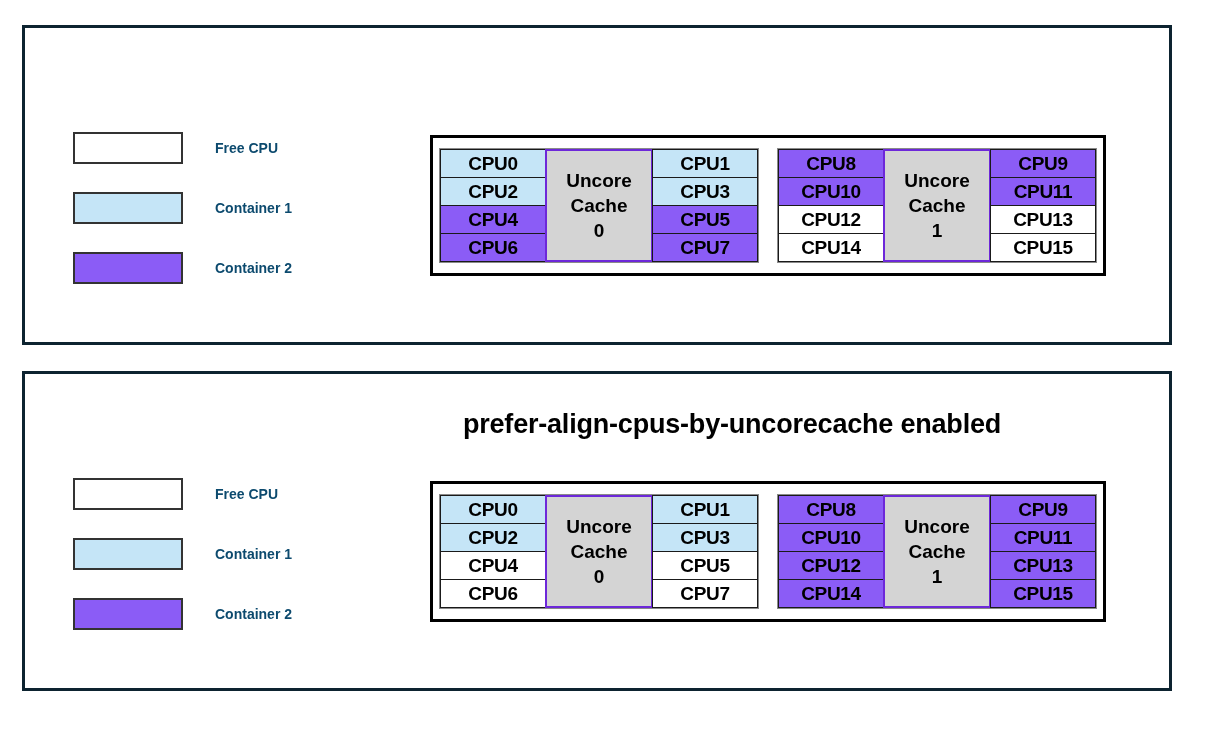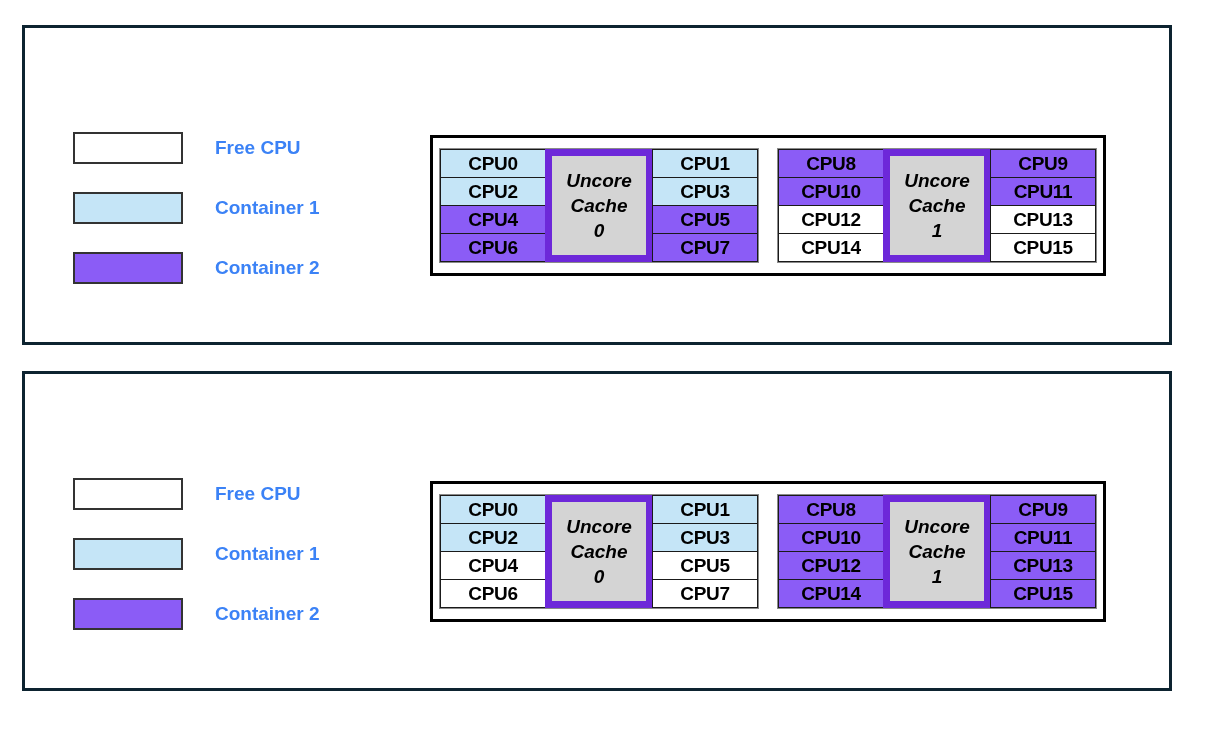--- a/index.html
+++ b/index.html
@@ -72,23 +72,23 @@
   }
   .legend-swatch {
     width: 110px;
     height: 32px;
     box-sizing: border-box;
     border: 2px solid #333333;
     flex: 0 0 auto;
   }
   .legend-label {
     margin-left: 32px;
-    font-size: 19px;
-    font-weight: bold;
-    color: #3b82f6;
+    font-size: 14px;
+    font-weight: bold;
+    color: #0c4a6e;
     white-space: nowrap;
   }
 
   
   .cpu-table {
     position: absolute;
     left: 405px;
     top: 107px;
     box-sizing: border-box;
     border: 3px solid #000000;
@@ -118,34 +118,33 @@
     font-size: 19px;
     font-weight: bold;
     color: #000000;
     letter-spacing: -0.3px;
   }
   .cpu-cell:first-child { margin-top: 0; }
 
   .cache-cell {
     box-sizing: border-box;
     width: 108px;
-    border: 7px solid #6d28d9;
+    border: 2px solid #6d28d9;
     margin-left: -1px;
     margin-right: -1px;
     display: flex;
     flex-direction: column;
     align-items: center;
     justify-content: center;
     background: #d4d4d4;
     font-size: 19px;
     font-weight: bold;
     color: #000000;
     line-height: 1.32;
     text-align: center;
-    font-style: italic;
   }
 
   
   .fill-free      { background: #ffffff; }
   .fill-container1{ background: #c5e5f7; }
   .fill-container2{ background: #8b5cf6; }
 </style>
 </head>
 <body>
 
@@ -207,20 +206,21 @@
         <div class="cpu-cell fill-free">CPU13</div>
         <div class="cpu-cell fill-free">CPU15</div>
       </div>
     </div>
 
   </div>
 </div>
 
 <div class="panel" id="panel-bottom">
 
+  <div class="panel-title">prefer-align-cpus-by-uncorecache enabled</div>
 
   <div class="legend">
     <div class="legend-row">
       <div class="legend-swatch fill-free"></div>
       <div class="legend-label">Free CPU</div>
     </div>
     <div class="legend-row">
       <div class="legend-swatch fill-container1"></div>
       <div class="legend-label">Container 1</div>
     </div>

